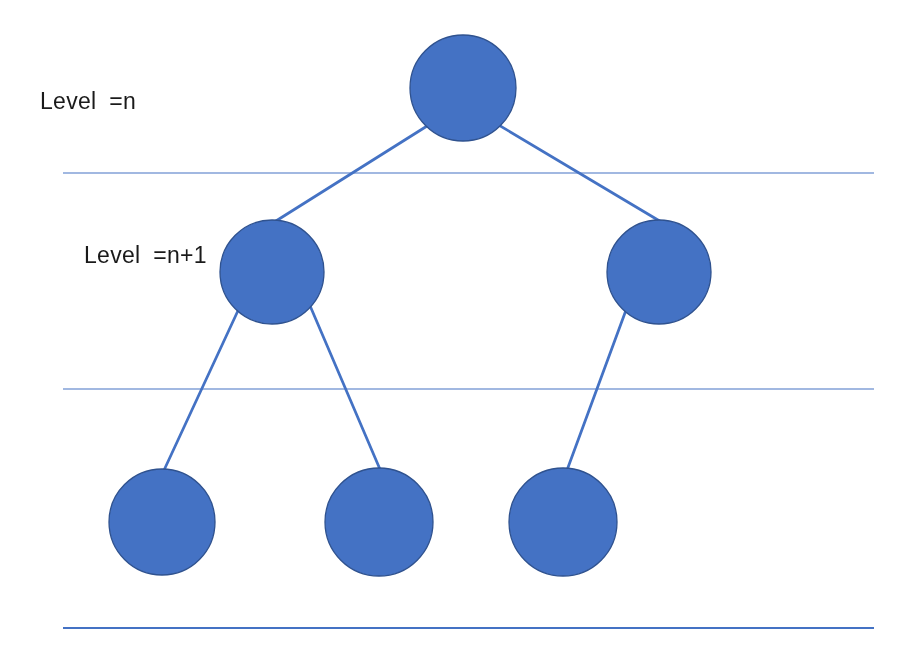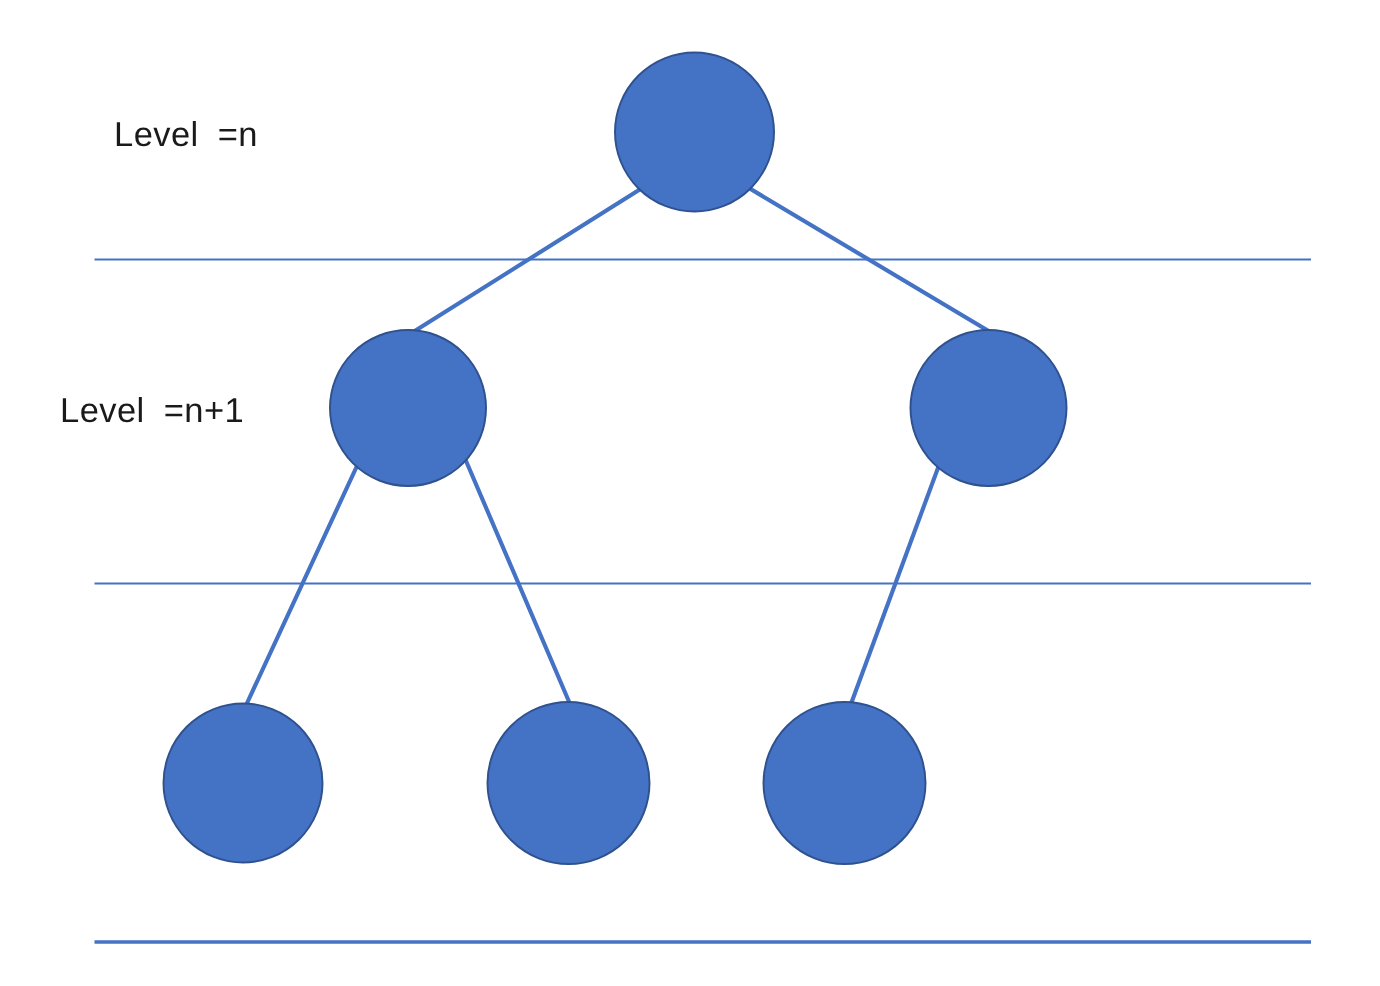--- a/index.html
+++ b/index.html
@@ -27,22 +27,22 @@
     position: absolute;
     left: 40px;
     font-size: 23px;
     line-height: 27px;
     letter-spacing: 0.3px;
     word-spacing: 6px;
     color: #1a1a1a;
     white-space: nowrap;
     user-select: none;
   }
-  #label-level-n   { top: 76px; margin-left: 36px;  }
-  #label-level-n1  { top: 260px; }
+  #label-level-n   { top: 88px;  }
+  #label-level-n1  { top: 242px; margin-left: 44px; }
   #label-level-n2  { top: 412px; }
 </style>
 </head>
 <body>
 
 <div id="canvas">
 
   <svg id="diagram-svg" xmlns="http://www.w3.org/2000/svg" viewBox="0 0 920 657">
       <line x1="63" y1="173" x2="874" y2="173" stroke="#4472C4" stroke-width="1.2"></line>
       <line x1="63" y1="389" x2="874" y2="389" stroke="#4472C4" stroke-width="1.2"></line>

